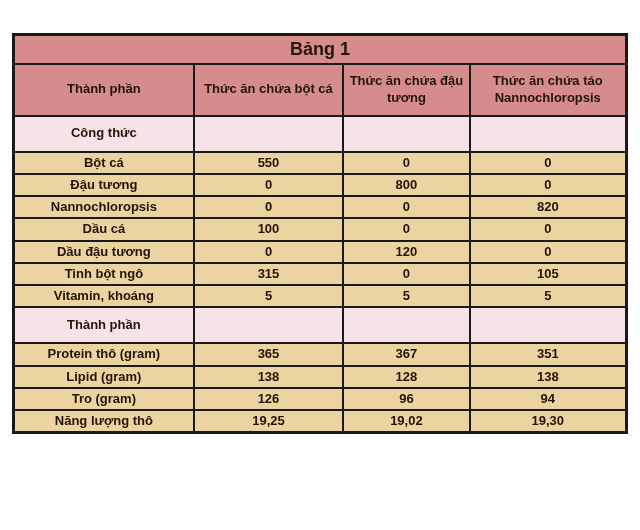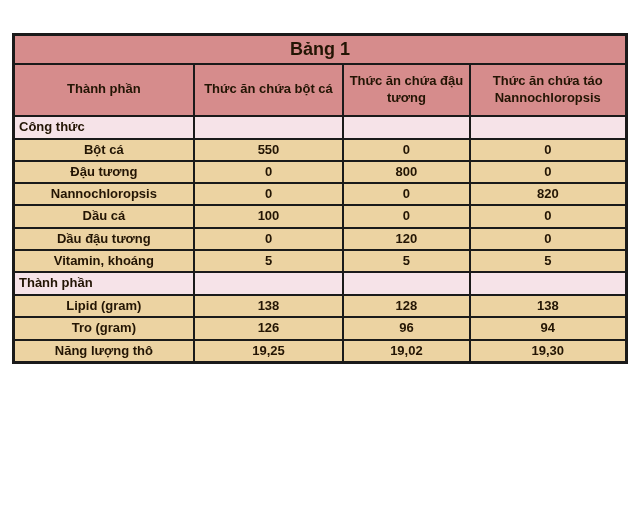--- a/index.html
+++ b/index.html
@@ -37,22 +37,22 @@
     background:var(--header-bg);
     height:24px;
     font-size:18px;
   }
   tr.colhead-row th{
     background:var(--header-bg);
     height:52px;
   }
   tr.section-row td{
     background:var(--section-bg);
-    height:23px;
-    text-align:left;
+    height:36px;
+    text-align:center;
   }
   tr.data-row td{
     background:var(--row-bg);
     height:20px;
   }
 </style>
 </head>
 <body>
 
 <table class="tbl">
@@ -104,30 +104,42 @@
         <td>0</td>
         <td>0</td>
       </tr>
       <tr class="data-row">
         <td>Dầu đậu tương</td>
         <td>0</td>
         <td>120</td>
         <td>0</td>
       </tr>
       <tr class="data-row">
+        <td>Tinh bột ngô</td>
+        <td>315</td>
+        <td>0</td>
+        <td>105</td>
+      </tr>
+      <tr class="data-row">
         <td>Vitamin, khoáng</td>
         <td>5</td>
         <td>5</td>
         <td>5</td>
       </tr>
       <tr class="section-row">
         <td>Thành phần</td>
         <td></td>
         <td></td>
         <td></td>
+      </tr>
+      <tr class="data-row">
+        <td>Protein thô (gram)</td>
+        <td>365</td>
+        <td>367</td>
+        <td>351</td>
       </tr>
       <tr class="data-row">
         <td>Lipid (gram)</td>
         <td>138</td>
         <td>128</td>
         <td>138</td>
       </tr>
       <tr class="data-row">
         <td>Tro (gram)</td>
         <td>126</td>

